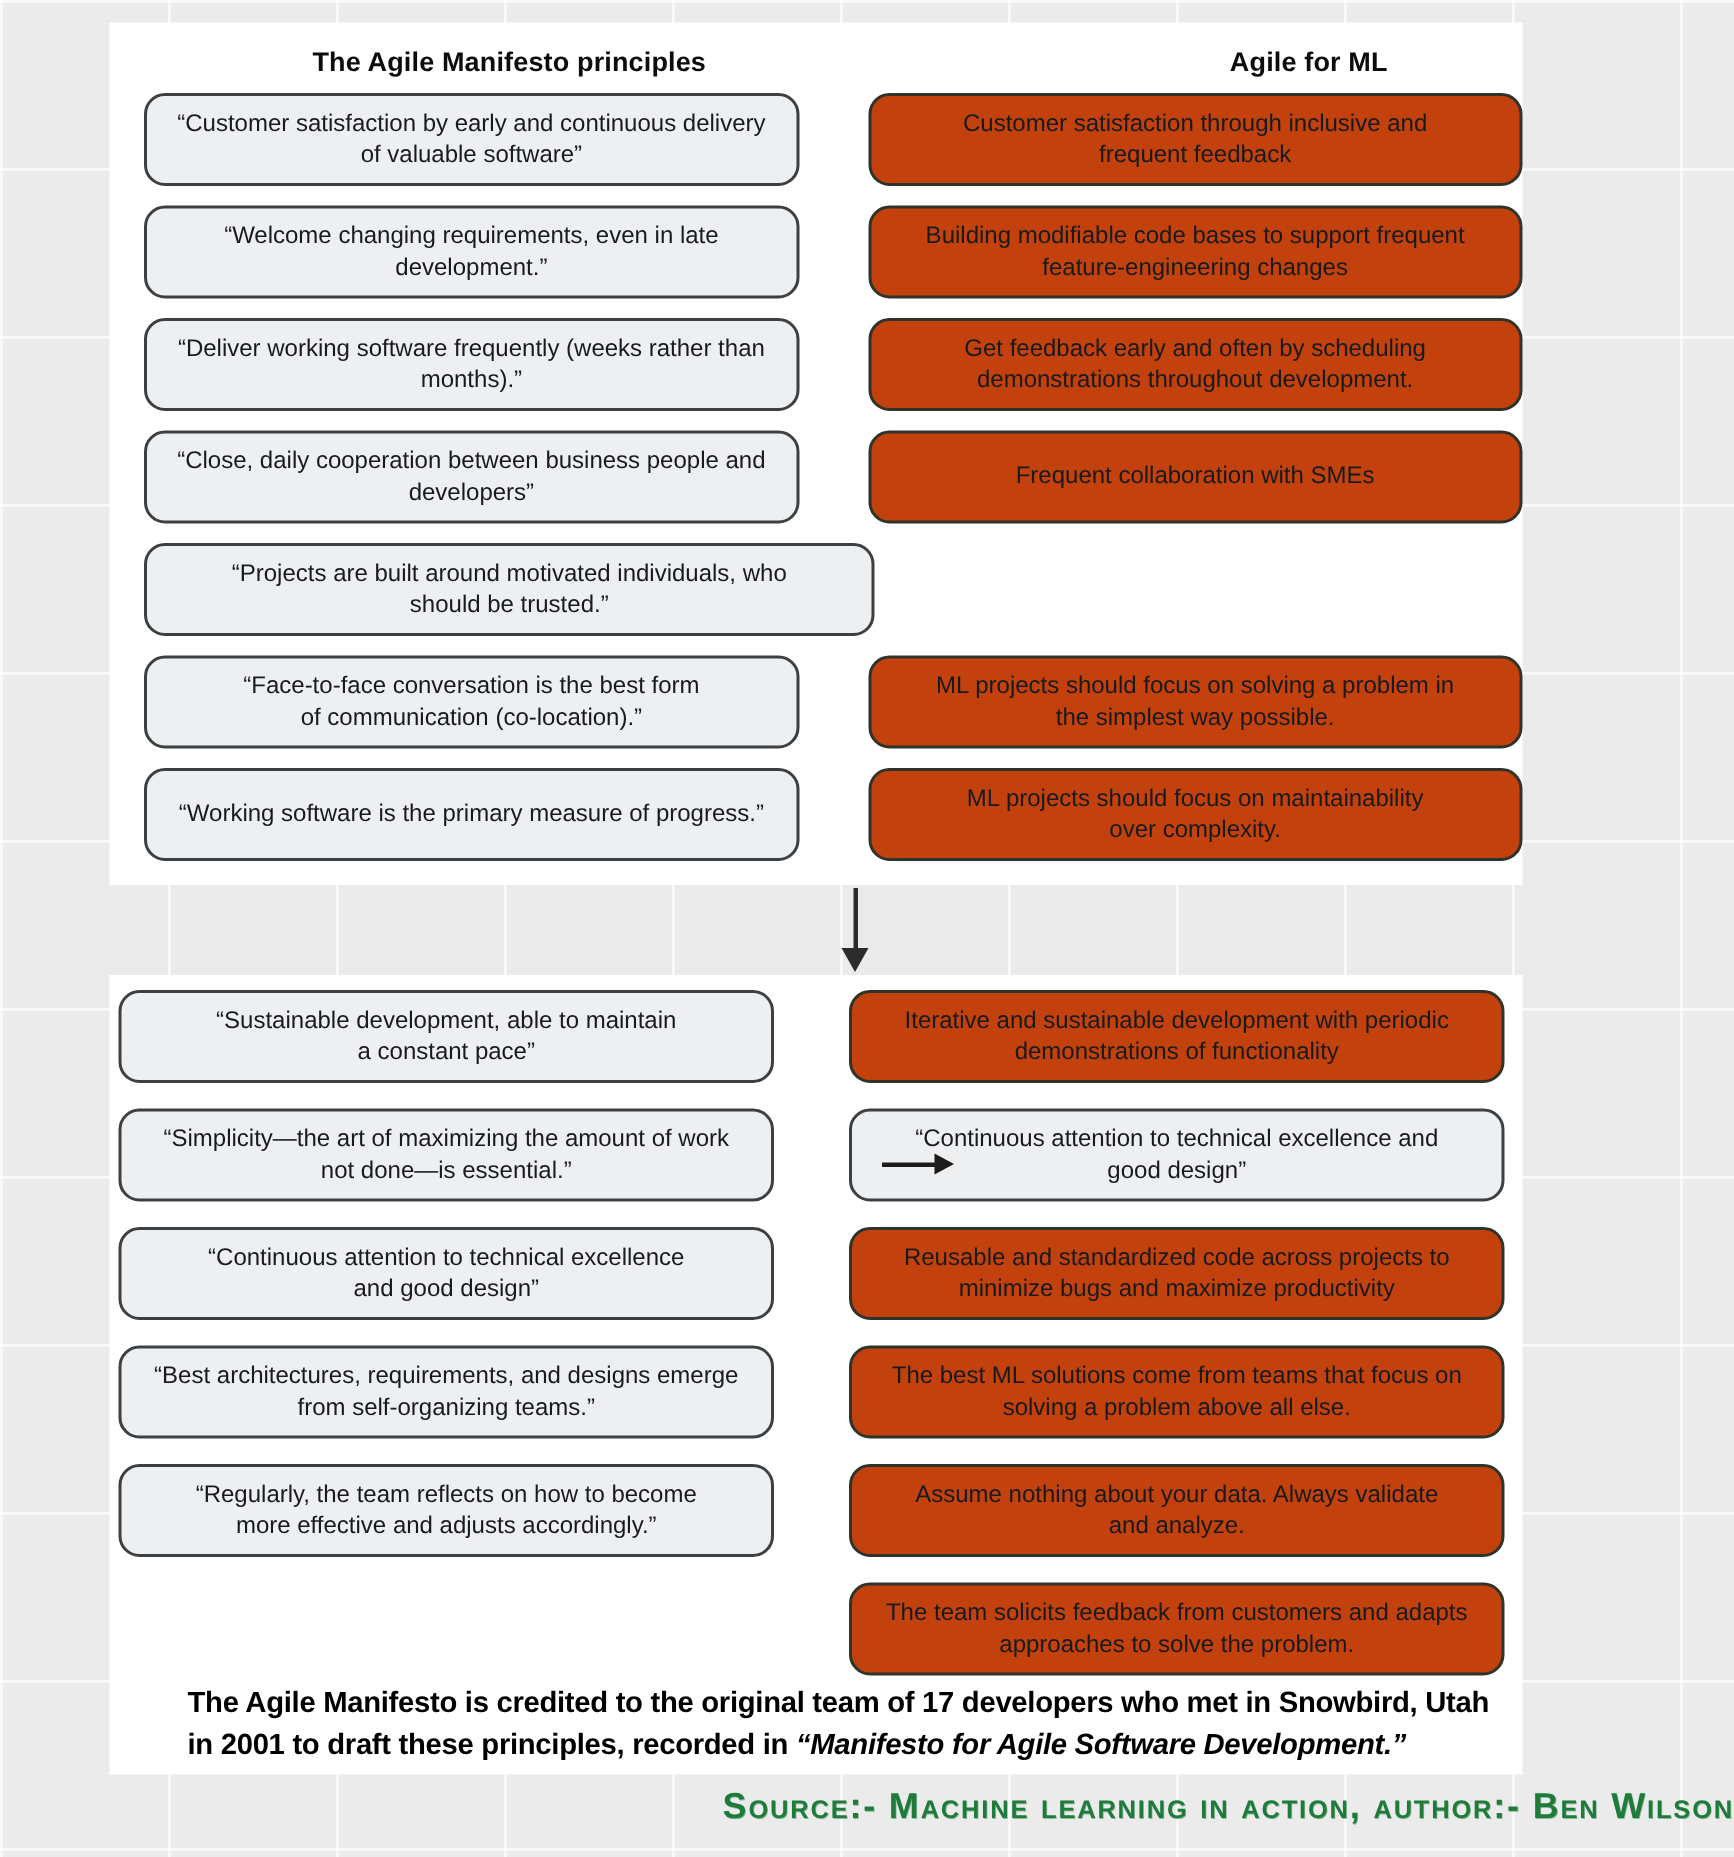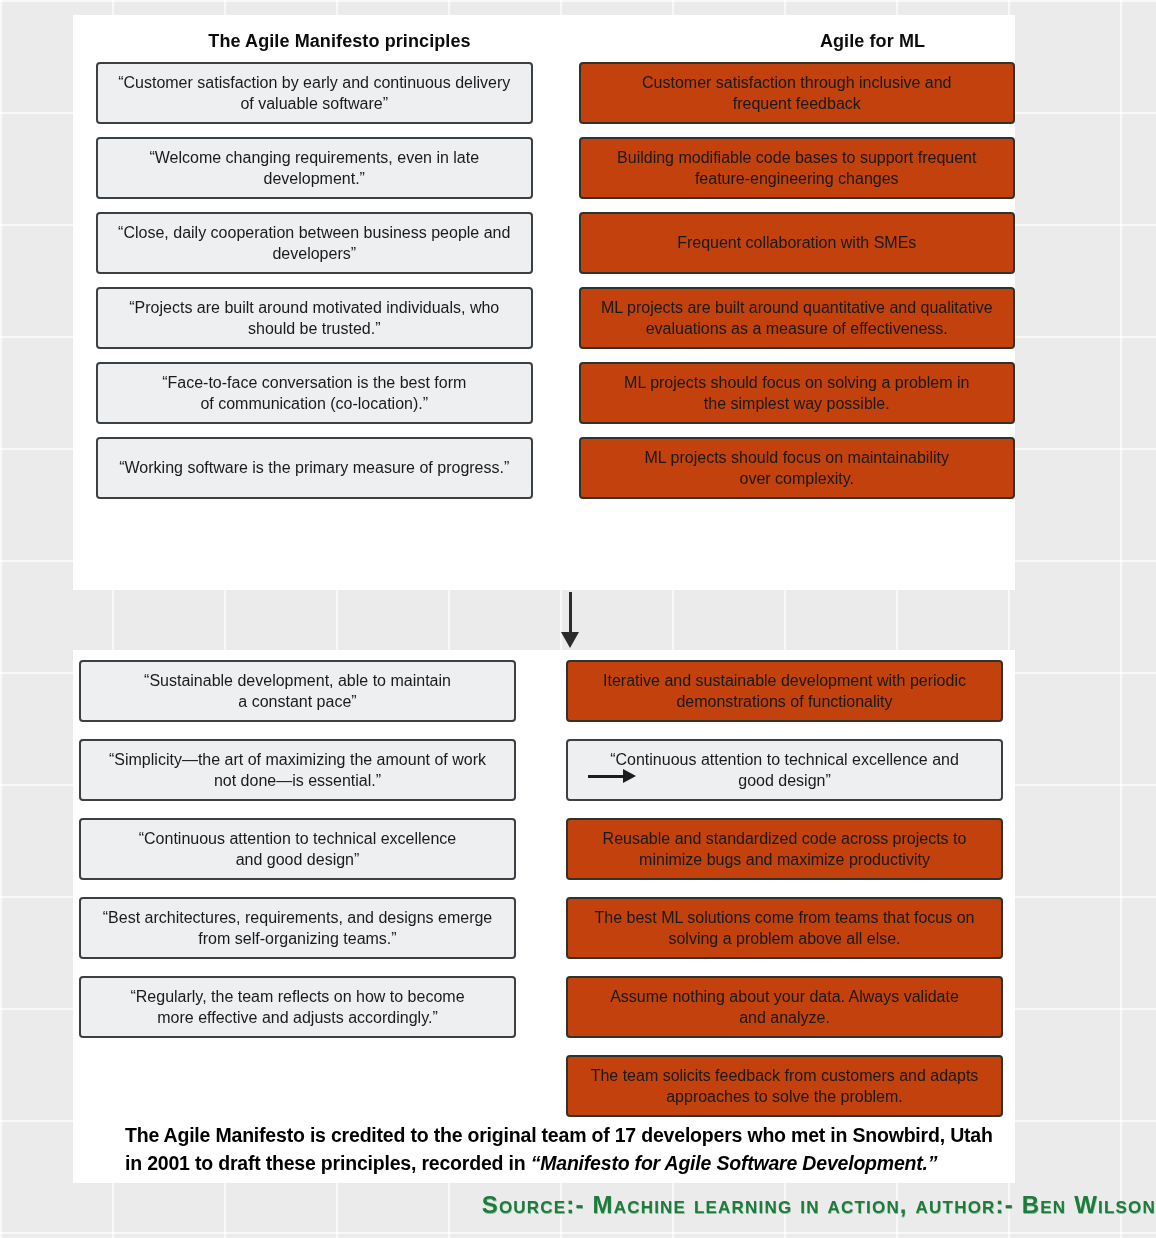--- a/index.html
+++ b/index.html
@@ -23,21 +23,21 @@
   .col-header.left{left:23px;width:487px;}
   .col-header.right{left:556px;width:487px;}
 
   .rows-top{position:absolute;top:47px;left:0;right:0;display:flex;flex-direction:column;gap:13px;}
   .rows-top .row{display:flex;}
 
   .box{
     box-sizing:border-box;
     height:62px;
     border:2px solid #3c4043;
-    border-radius:4px;
+    border-radius:14px;
     background:#edeff1;
     display:flex;align-items:center;justify-content:center;
     text-align:center;
     font-size:16px;line-height:1.32;color:#191a1c;
     padding:4px 18px;
     white-space:pre-line;
   }
   .box.cream{background:#c2410c;border-color:#2f3329;}
   .rows-top .box-l{margin-left:23px;width:487px;}
   .rows-top .box-r{margin-left:46px;width:487px;}
@@ -81,29 +81,33 @@
         <div class="box box-r cream">Customer satisfaction through inclusive and
 frequent feedback</div>
       </div>
       <div class="row">
         <div class="box box-l">“Welcome changing requirements, even in late
 development.”</div>
         <div class="box box-r cream">Building modifiable code bases to support frequent
 feature-engineering changes</div>
       </div>
       <div class="row">
+        <div class="box box-l">“Deliver working software frequently (weeks rather than
+months).”</div>
+        <div class="box box-r cream">Get feedback early and often by scheduling
+demonstrations throughout development.</div>
+      </div>
+      <div class="row">
         <div class="box box-l">“Close, daily cooperation between business people and
 developers”</div>
         <div class="box box-r cream">Frequent collaboration with SMEs</div>
       </div>
       <div class="row">
         <div class="box box-l">“Projects are built around motivated individuals, who
 should be trusted.”</div>
-        <div class="box box-r cream">ML projects are built around quantitative and qualitative
-evaluations as a measure of effectiveness.</div>
       </div>
       <div class="row">
         <div class="box box-l">“Face-to-face conversation is the best form
 of communication (co-location).”</div>
         <div class="box box-r cream">ML projects should focus on solving a problem in
 the simplest way possible.</div>
       </div>
       <div class="row">
         <div class="box box-l">“Working software is the primary measure of progress.”</div>
         <div class="box box-r cream">ML projects should focus on maintainability

